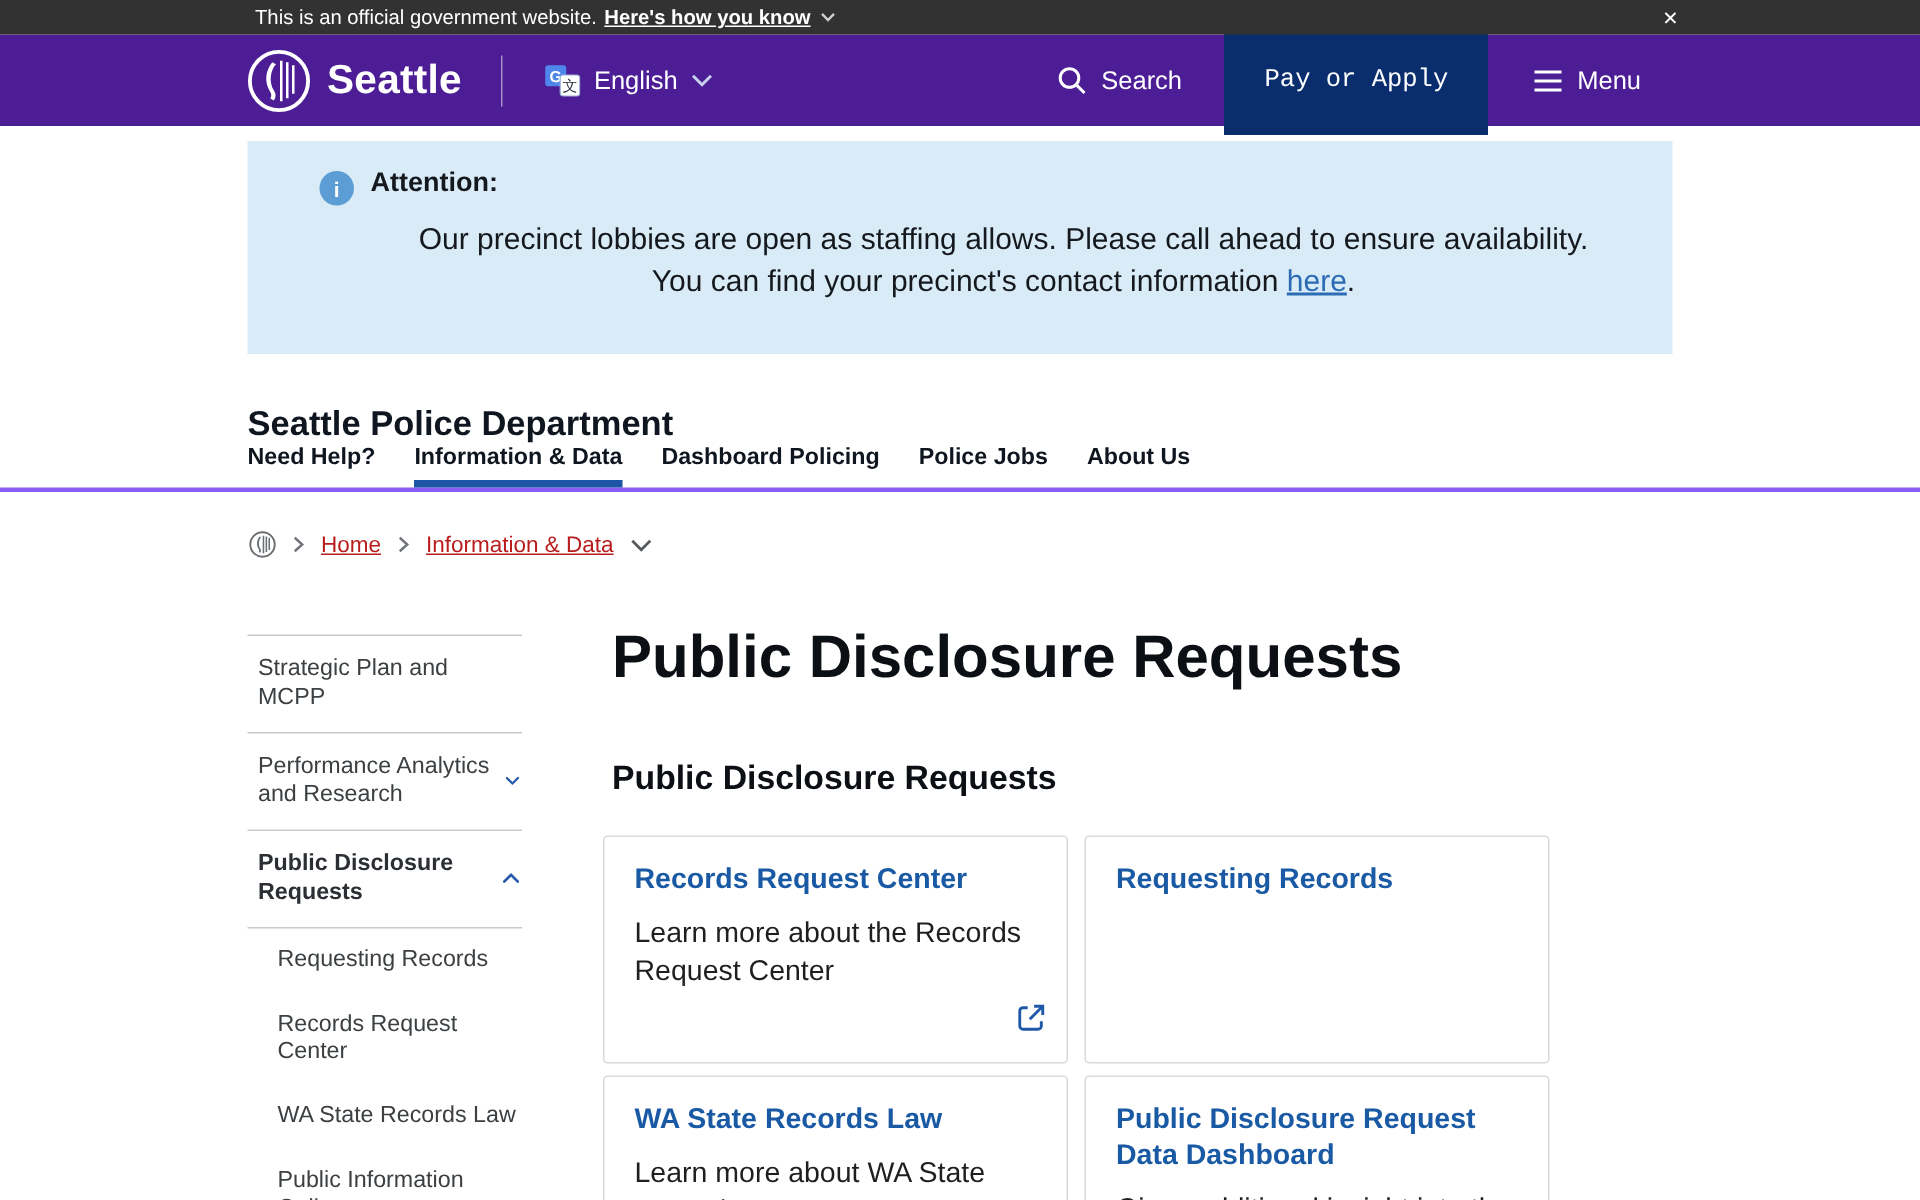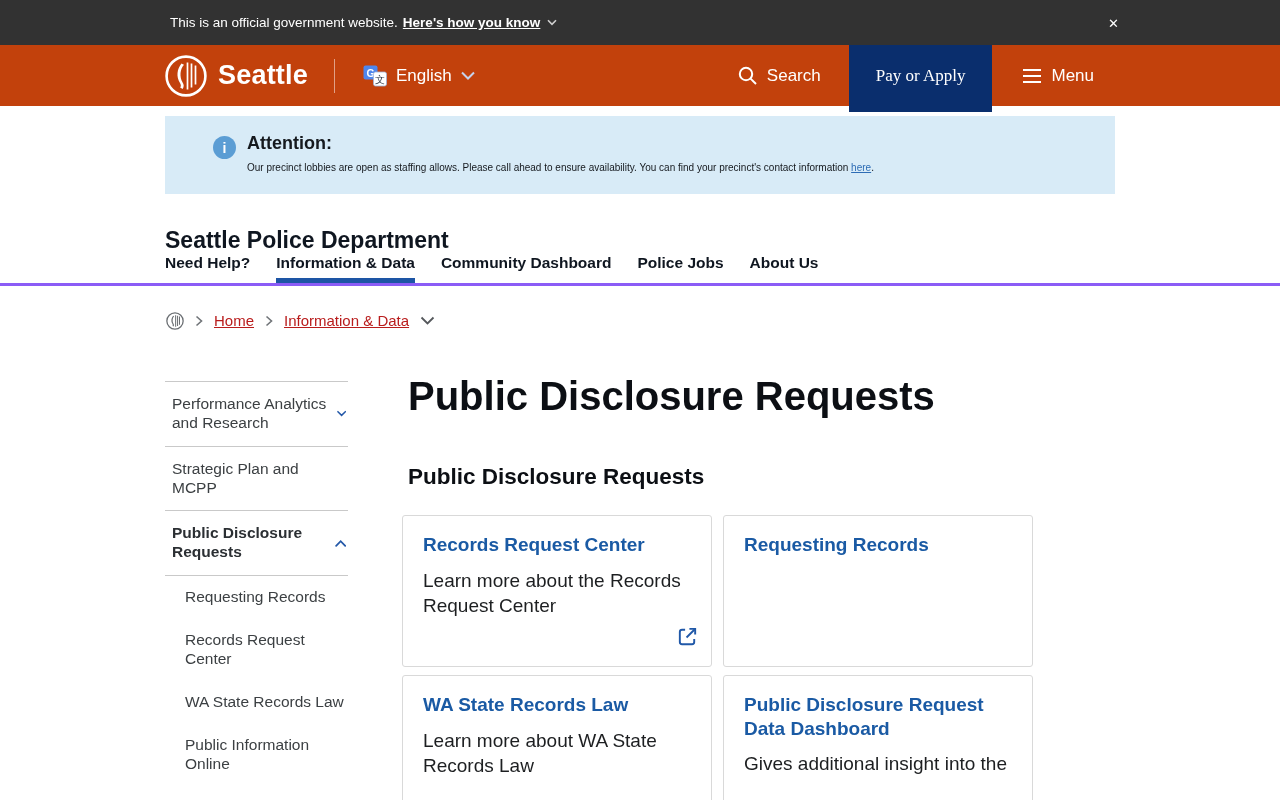--- a/index.html
+++ b/index.html
@@ -2,50 +2,50 @@
 <html><head>
 <meta charset="utf-8">
 <style>
   * { box-sizing: border-box; }
   html, body { margin:0; padding:0; width:1280px; height:800px; overflow:hidden; background:#fff;
                font-family:"Liberation Sans", sans-serif; }
   a { cursor:pointer; }
   button { cursor:pointer; }
 
   
-  .topbar { height:45px; background:#323232; color:#fff; position:relative;
+  .topbar { height:23px; background:#323232; color:#fff; position:relative;
             display:flex; align-items:center; }
   .topbar-inner { margin-left:170px; font-size:13.5px; display:flex; align-items:center; gap:5px; }
   .topbar-link { color:#fff; font-weight:700; text-decoration:underline;
                  display:inline-flex; align-items:center; gap:7px; }
   .topbar-close { position:absolute; right:158px; top:50%; transform:translateY(-50%);
                   background:none; border:none; color:#fff; font-size:13px; line-height:1; padding:3px; }
 
   
-  .header { height:61px; background:#c2410c; display:flex; align-items:center;
+  .header { height:61px; background:#4c1d95; display:flex; align-items:center;
             padding:0 180px 0 165px; color:#fff; }
   .brand { display:flex; align-items:center; gap:11px; text-decoration:none; color:#fff; }
   .brand-name { font-size:27px; font-weight:700; letter-spacing:.2px; }
   .v-divider { width:1px; height:34px; background:rgba(255,255,255,.5); margin:0 22px 0 26px; }
   .lang, .hbtn { background:none; border:none; color:#fff; display:flex; align-items:center;
                  gap:9px; font-size:17px; font-family:inherit; }
   .spacer { flex:1; }
   .search { margin-right:22px; }
   .pay { background:#0a2e6d; border:none; color:#fff; font-size:17px; height:73px;
-         padding:0 27px; font-family:Liberation Serif, serif; }
+         padding:0 27px; font-family:Liberation Mono, monospace; }
   .menu { margin-left:24px; }
 
   
   .attention { margin:10px 165px 0; background:#d8ebf7; padding:17px 24px 19px 48px;
                display:flex; gap:11px; }
   .info-icon { width:23px; height:23px; border-radius:50%; background:#5b9dd4; color:#fff;
                font-weight:700; font-size:14px; display:flex; align-items:center;
                justify-content:center; flex:0 0 23px; margin-top:3px; }
   .attention-title { font-size:18px; font-weight:700; color:#15191e; margin-bottom:7px; }
-  .attention-body { margin:0; font-size:10px; line-height:1.38; color:#15191e; max-width:820px; }
+  .attention-body { margin:15px; font-size:20px; line-height:1.38; color:#15191e; max-width:820px;text-align:center; }
   .inline-link { color:#2d6cb5; text-decoration:underline; }
 
   
   .dept-title { margin:33px 0 0 165px; font-size:23px; font-weight:700; color:#0f1620; }
   .nav-wrap { border-bottom:3px solid #8b5cf6; }
   .nav { margin-left:165px; display:flex; gap:26px; }
   .nav-item { font-size:15.5px; font-weight:700; color:#0f1620; text-decoration:none;
               padding-bottom:11px; }
   .nav-item.active { box-shadow: inset 0 -5px 0 #1d55a5; }
 
@@ -139,21 +139,21 @@
     <p class="attention-body"><span>Our precinct lobbies are open as staffing allows. Please call ahead to ensure availability. You can find your precinct's contact information </span><a class="inline-link">here</a><span>.</span></p>
   </div>
 </div>
 
 <h1 class="dept-title">Seattle Police Department</h1>
 
 <div class="nav-wrap">
   <nav class="nav">
     <a class="nav-item">Need Help?</a>
     <a class="nav-item active">Information &amp; Data</a>
-    <a class="nav-item">Community Dashboard</a>
+    <a class="nav-item">Dashboard Policing</a>
     <a class="nav-item">Police Jobs</a>
     <a class="nav-item">About Us</a>
   </nav>
 </div>
 
 <div class="breadcrumb">
   <a class="bc-icon">
     <svg width="18" height="18" viewBox="0 0 42 42">
       <circle cx="21" cy="21" r="19" fill="none" stroke="#6b6f73" stroke-width="3"></circle>
       <path d="M16.5 8.5 c-4.5 5.5 -5.5 13 -1.5 19.5 c1 1.6 1.2 3 0.2 4.6 l2.4 1.4 c1.6 -2.6 1.3 -4.6 0 -6.6 C14.3 22 15 14 19 9.8 Z" fill="#6b6f73"></path>
@@ -170,27 +170,27 @@
   <a class="crumb">Information &amp; Data</a>
   <svg width="15" height="9" viewBox="0 0 15 9">
       <path d="M1.5 1.5 L7.5 7.5 L13.5 1.5" fill="none" stroke="#55585c" stroke-width="1.8"></path>
     </svg>
 </div>
 
 <div class="content">
 
   <aside class="sidebar">
     <a class="side-item">
+      <span>Strategic Plan and MCPP</span>
+    </a>
+    <a class="side-item">
       <span>Performance Analytics and Research</span>
       <svg width="15" height="9" viewBox="0 0 15 9">
           <path d="M1.5 1.5 L7.5 7.5 L13.5 1.5" fill="none" stroke="#2458a8" stroke-width="2.4" stroke-linecap="round"></path>
         </svg>
-    </a>
-    <a class="side-item">
-      <span>Strategic Plan and MCPP</span>
     </a>
     <a class="side-item active">
       <span>Public Disclosure Requests</span>
       <svg width="15" height="9" viewBox="0 0 15 9">
           <path d="M1.5 7.5 L7.5 1.5 L13.5 7.5" fill="none" stroke="#2458a8" stroke-width="2.4" stroke-linecap="round"></path>
         </svg>
     </a>
     <div class="side-sub">
       <a>Requesting Records</a>
       <a>Records Request Center</a>

